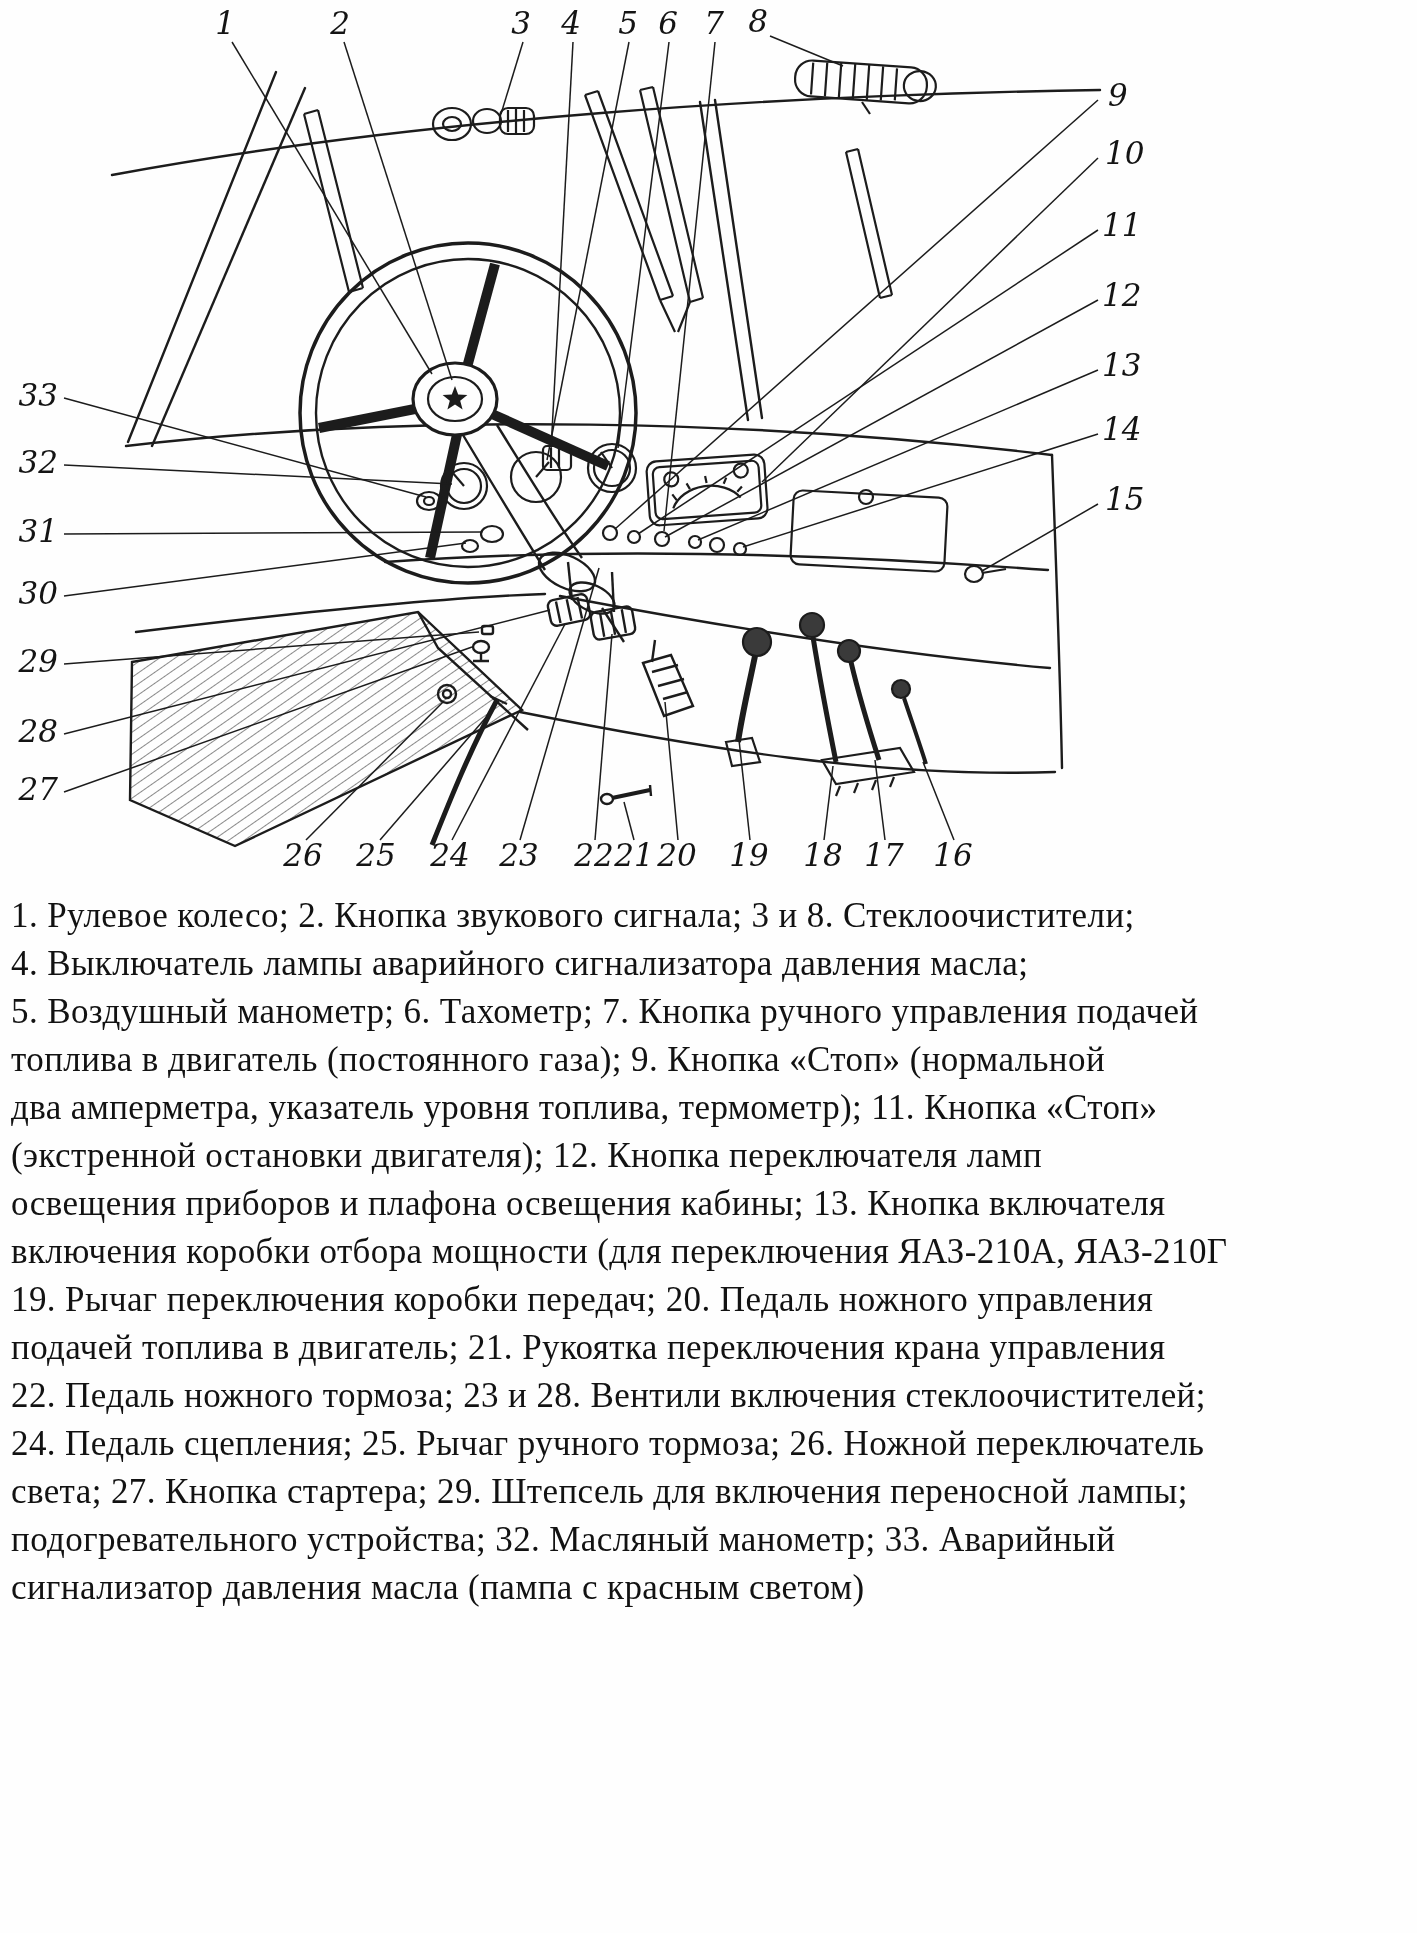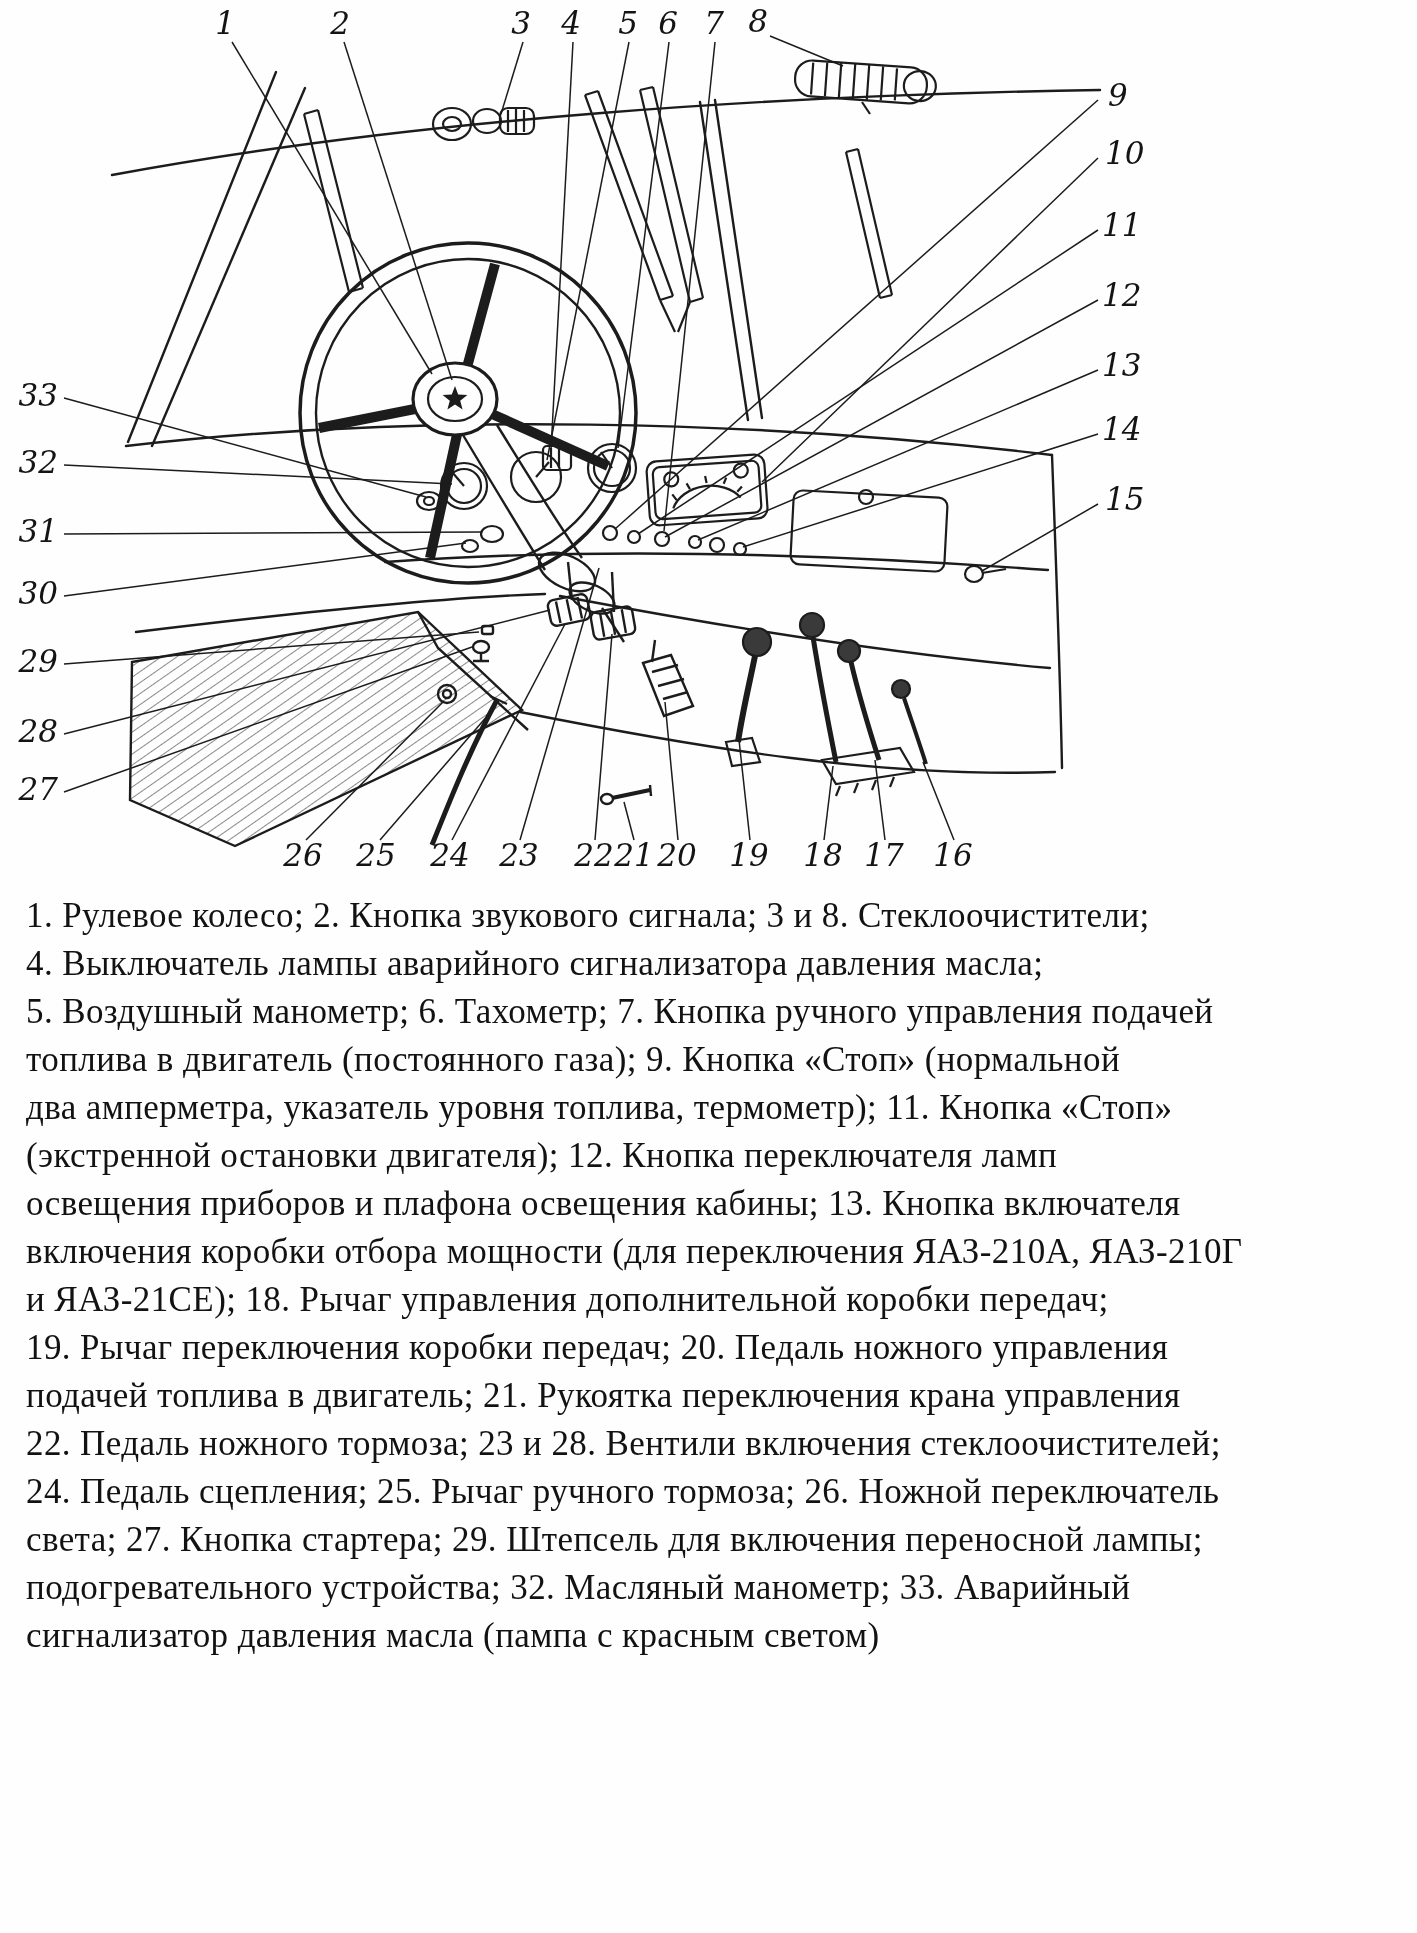--- a/index.html
+++ b/index.html
@@ -11,21 +11,21 @@
     font-family:"Liberation Serif", serif;
     color:#111;
     overflow:hidden;
   }
   .figure{
     position:absolute;top:0;left:0;width:1417px;height:880px;
   }
   .figure svg{display:block;width:1417px;height:880px;}
   .legend{
     position:absolute;top:884px;left:0;width:1417px;
-    padding:8px 8px 0 26px;box-sizing:border-box;
+    padding:8px 8px 0 11px;box-sizing:border-box;
   }
   .legend-line{
     font-size:35px;
     line-height:48px;
     letter-spacing:0.4px;
     white-space:nowrap;
     color:#121212;
   }
   .callout-num{
     font-family:"DejaVu Serif", serif;
@@ -286,21 +286,20 @@
 
   <div class="legend">
     <div class="legend-line">1. Рулевое колесо; 2. Кнопка звукового сигнала; 3 и 8. Стеклоочистители;</div>
     <div class="legend-line">4. Выключатель лампы аварийного сигнализатора давления масла;</div>
     <div class="legend-line">5. Воздушный манометр; 6. Тахометр; 7. Кнопка ручного управления подачей</div>
     <div class="legend-line">топлива в двигатель (постоянного газа); 9. Кнопка «Стоп» (нормальной</div>
     <div class="legend-line">два амперметра, указатель уровня топлива, термометр); 11. Кнопка «Стоп»</div>
     <div class="legend-line">(экстренной остановки двигателя); 12. Кнопка переключателя ламп</div>
     <div class="legend-line">освещения приборов и плафона освещения кабины; 13. Кнопка включателя</div>
     <div class="legend-line">включения коробки отбора мощности (для переключения ЯАЗ-210А, ЯАЗ-210Г</div>
-    <div class="legend-line">и ЯАЗ-21СЕ); 18. Рычаг управления дополнительной коробки передач;</div>
     <div class="legend-line">19. Рычаг переключения коробки передач; 20. Педаль ножного управления</div>
     <div class="legend-line">подачей топлива в двигатель; 21. Рукоятка переключения крана управления</div>
     <div class="legend-line">22. Педаль ножного тормоза; 23 и 28. Вентили включения стеклоочистителей;</div>
     <div class="legend-line">24. Педаль сцепления; 25. Рычаг ручного тормоза; 26. Ножной переключатель</div>
     <div class="legend-line">света; 27. Кнопка стартера; 29. Штепсель для включения переносной лампы;</div>
     <div class="legend-line">подогревательного устройства; 32. Масляный манометр; 33. Аварийный</div>
     <div class="legend-line">сигнализатор давления масла (пампа с красным светом)</div>
   </div>
 
 </div>

